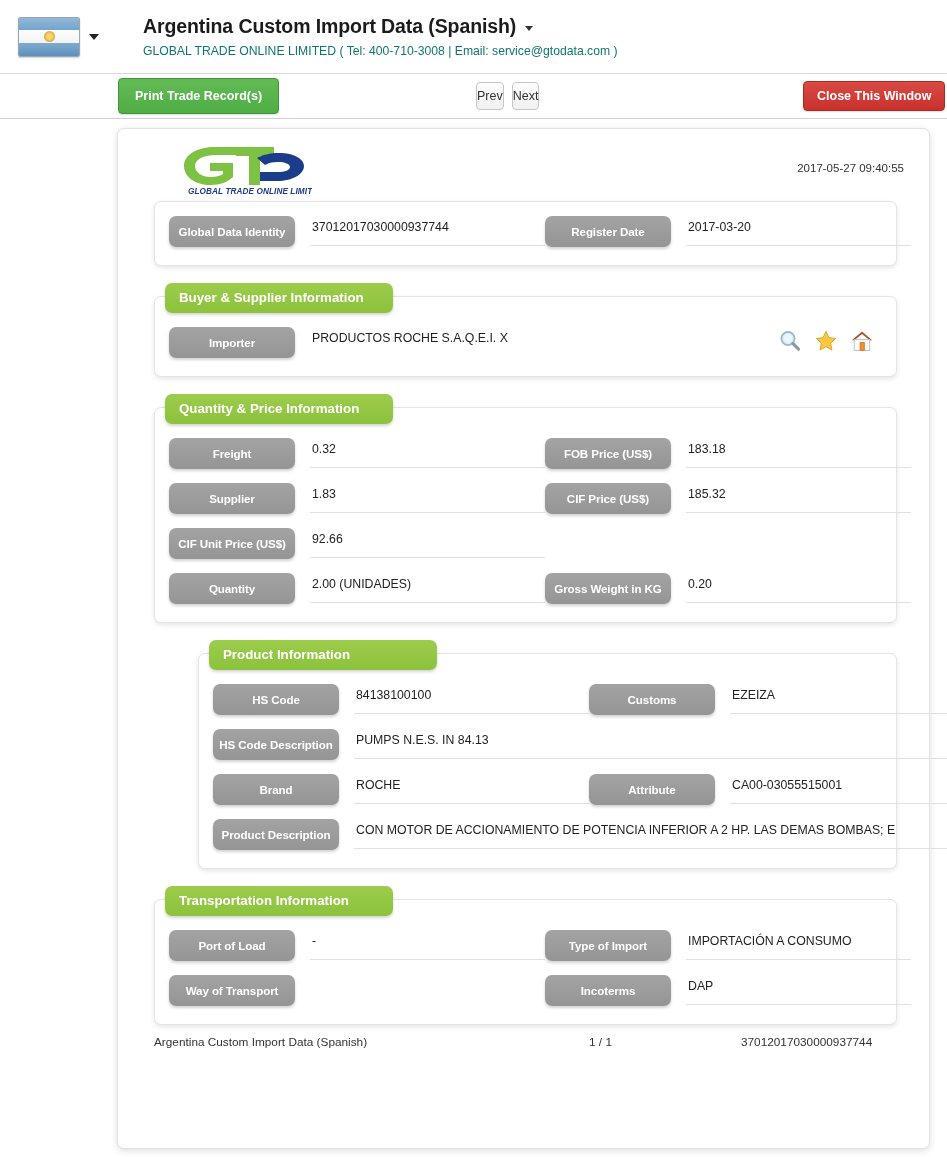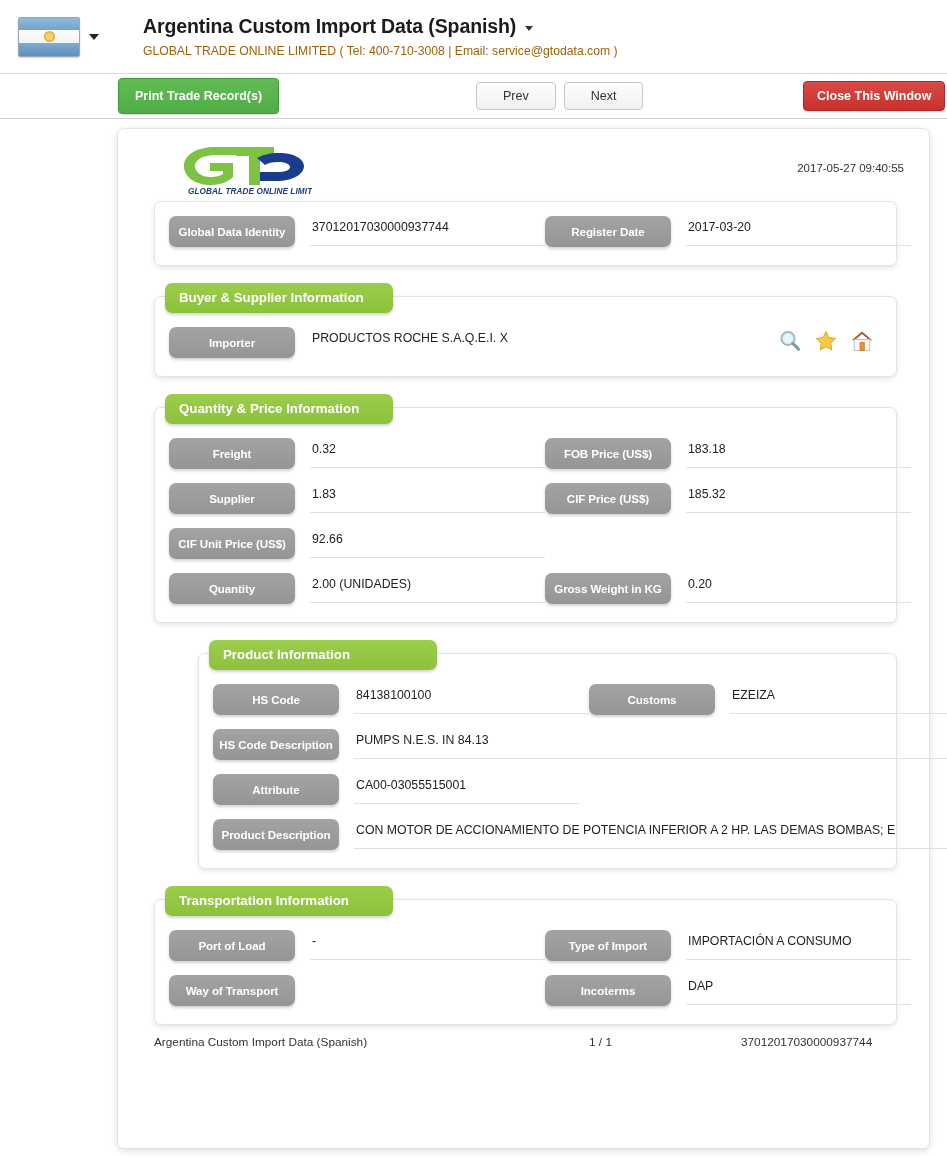--- a/index.html
+++ b/index.html
@@ -64,21 +64,21 @@
   }
   .title-caret {
     width: 0; height: 0;
     border-left: 4.5px solid transparent;
     border-right: 4.5px solid transparent;
     border-top: 5.5px solid #333;
     margin-top: 4px;
   }
   .app-sub {
     font-size: 12.2px;
-    color: #a16207;
+    color: #0f766e;
     margin-top: 6px;
   }
 
   
   .actionbar {
     height: 45px;
     border-bottom: 1px solid #d0d0d0;
     display: flex;
     align-items: center;
     position: relative;
@@ -103,21 +103,21 @@
     box-shadow: 0 1px 1px rgba(0,0,0,.12);
   }
   .midbtns {
     position: absolute; left: 476px;
     display: flex; gap: 8px;
   }
   .btn-grey {
     background: linear-gradient(180deg,#fdfdfd 0%,#f1f1f1 100%);
     border-color: #c6c6c6;
     color: #333;
-    padding: 6px 26px;
+    padding: 6px 0;
   }
   .btn-red {
     position: absolute; left: 803px;
     background: linear-gradient(180deg,#d94a45 0%,#c9302c 100%);
     border-color: #ac2925;
     color: #fff; font-weight: bold;
     padding: 7px 13px;
     box-shadow: 0 1px 1px rgba(0,0,0,.12);
   }
 
@@ -396,20 +396,24 @@
       </div>
 
       <div class="row">
         <div class="field wide">
           <div class="lbl">HS Code Description</div>
           <div class="val">PUMPS N.E.S. IN 84.13</div>
         </div>
       </div>
 
       <div class="row">
+        <div class="field left">
+          <div class="lbl">Brand</div>
+          <div class="val">ROCHE</div>
+        </div>
         <div class="field right">
           <div class="lbl">Attribute</div>
           <div class="val">CA00-03055515001</div>
         </div>
       </div>
 
       <div class="row">
         <div class="field wide">
           <div class="lbl">Product Description</div>
           <div class="val">CON MOTOR DE ACCIONAMIENTO DE POTENCIA INFERIOR A 2 HP. LAS DEMAS BOMBAS; E</div>

